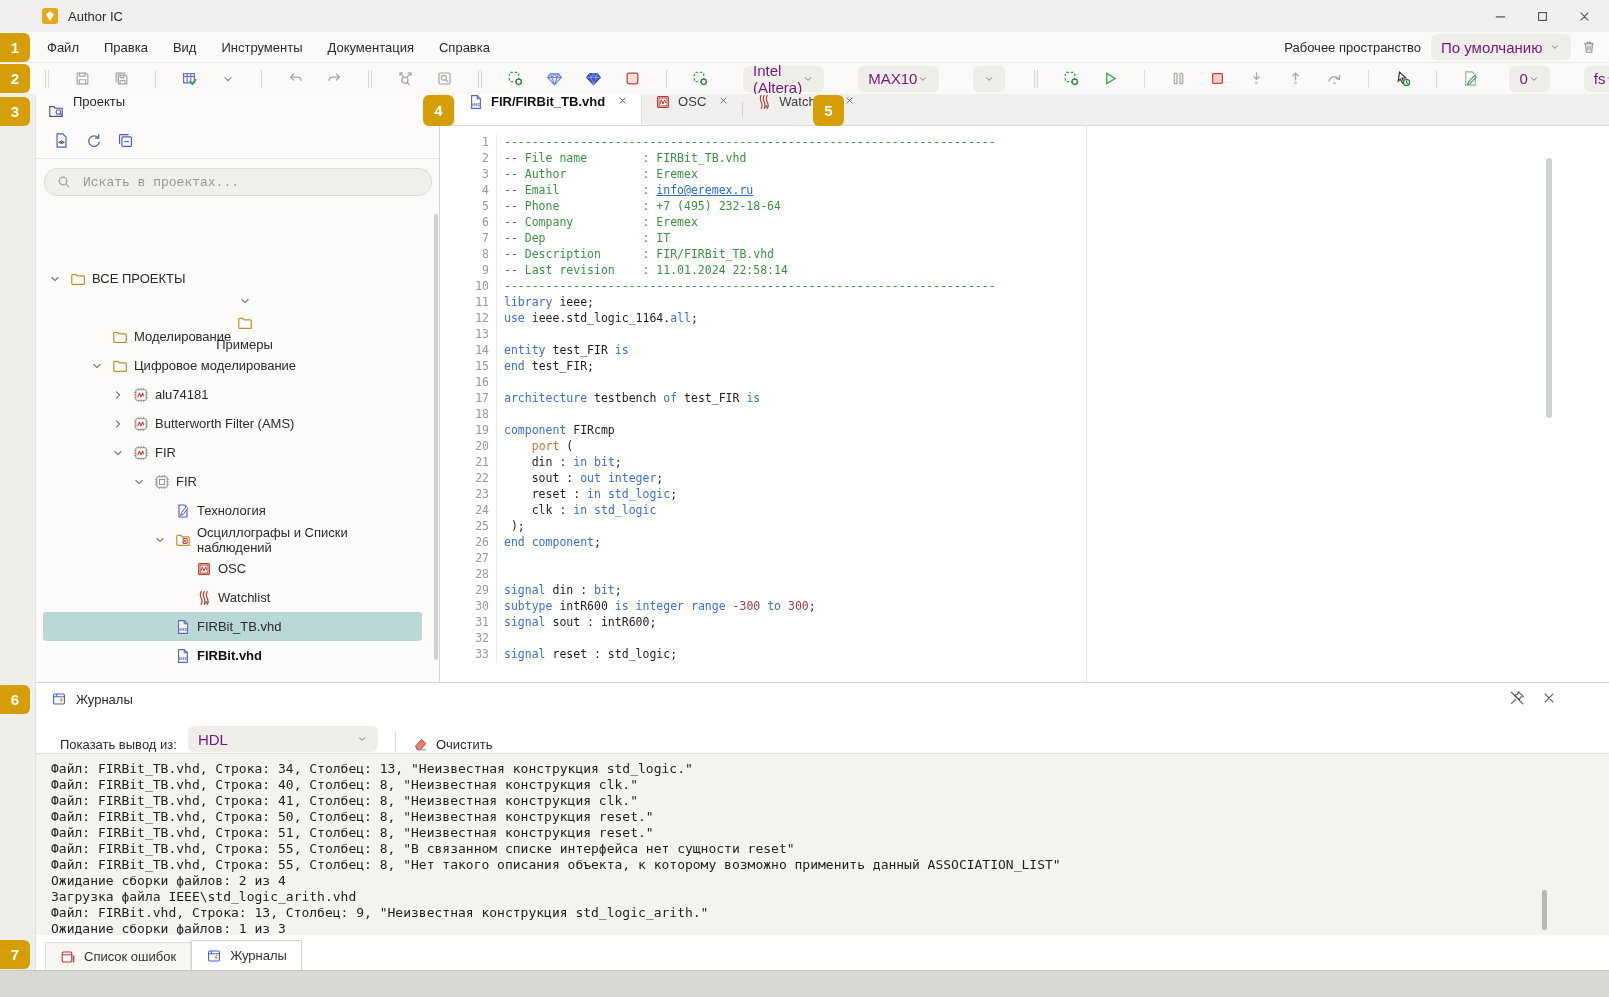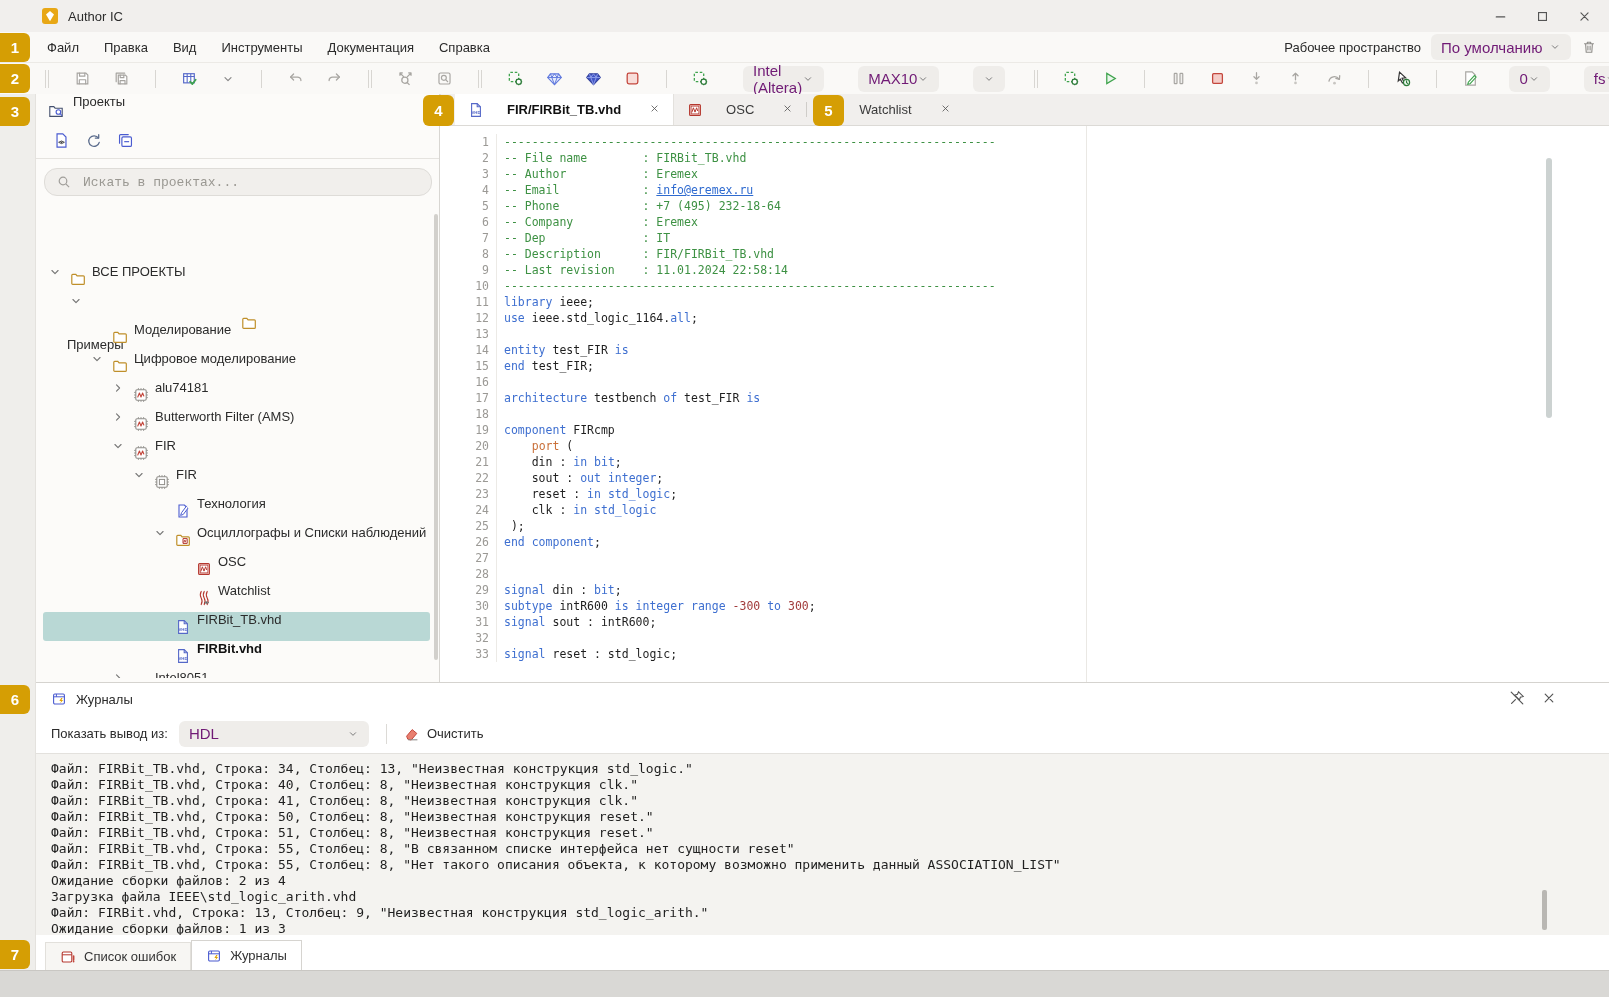--- a/index.html
+++ b/index.html
@@ -44,50 +44,50 @@
               border-right:1px solid #d8d6d2;box-sizing:border-box}
   .panel-header{height:33px;display:flex;gap:9px;padding:0 12px;font-size:13px;position:relative}
   .panel-collapse{position:absolute;right:4px;top:8px}
   .panel-tools{display:flex;gap:12px;padding:3px 0 8px 15px;border-bottom:1px solid #e5e3df}
   .search-box{margin:9px 7px 6px 8px;height:26px;border:1px solid #dedcd8;background:#f1efec;
               border-radius:13px;display:flex;align-items:center;padding:0 11px;gap:9px}
   .search-box input{border:none;background:transparent;outline:none;font-size:13px;color:#555;
                     width:100%;font-family:Liberation Mono, monospace}
   .search-box input::placeholder{color:#9a9892}
   .tree{position:absolute;top:170px;left:0;right:6px;bottom:4px;overflow:hidden}
-  .tree-row{height:29px;display:flex;gap:6px;font-size:13px;margin:0 3px 0 7px;border-radius:3px}
+  .tree-row{height:29px;display:flex;align-items:center;gap:6px;font-size:13px;margin:0 11px 0 7px;border-radius:3px}
   .tree-row.selected{background:#b9d8d5}
   .tree-row.bold .tree-label{font-weight:bold;color:#111}
   .chev{width:18px;height:16px;display:inline-flex;align-items:center;justify-content:center;flex:none}
   .tree-scroll{position:absolute;right:1px;top:120px;width:4px;height:446px;background:#d2d0cc;border-radius:2px}
   
   .editor{position:absolute;left:441px;top:94px;right:0;height:588px;background:#fff}
   .etabs{height:32px;background:#f1efed;border-bottom:1px solid #dcdad6;display:flex;
          align-items:stretch;padding-left:14px;box-sizing:border-box}
-  .etab{display:flex;align-items:center;gap:23px;padding:0 13px;font-size:13px;color:#3a3a3a}
+  .etab{display:flex;align-items:flex-start;gap:7px;padding:0 13px;font-size:13px;color:#3a3a3a}
   .etab.active{background:#fff;font-weight:bold;color:#111;border-right:1px solid #e3e1dd}
   .etab .x{margin-left:5px}
   .etab-sep{width:1px;height:15px;background:#cfcdc9;align-self:center;flex:none}
   .code-area{position:absolute;top:32px;left:0;right:0;bottom:0;overflow:hidden}
   .ruler{position:absolute;left:645px;top:0;bottom:0;width:1px;background:#eae8e4}
   .code{position:absolute;top:8px;left:0;right:0;font-family:"DejaVu Sans Mono",monospace;
         font-size:11.5px;line-height:16px;white-space:pre}
   .code-line{display:flex}
   .ln{width:48px;text-align:right;padding-right:7px;color:#9b9995;flex:none;
       border-right:1px solid #eceae6;margin-right:7px}
   .tk-c{color:#3d9143}.tk-k{color:#3e6fd0}.tk-t{color:#1f1f1f}
   .tk-n{color:#a23c3c}.tk-p{color:#c9703a}
   .tk-l{color:#2f6bd0;text-decoration:underline}
   .ed-scroll{position:absolute;right:57px;top:64px;width:6px;height:260px;background:#ccd2d1;border-radius:3px}
   
   .logs{position:absolute;left:36px;top:682px;right:0;height:253px;background:#fff;
         border-top:1px solid #d5d3cf;box-sizing:border-box}
   .logs-header{height:32px;display:flex;align-items:center;gap:9px;padding-left:15px;font-size:13px;position:relative}
   .logs-hicons{position:absolute;right:52px;top:7px;display:flex;gap:16px}
-  .logs-filter{height:37px;display:flex;align-items:center;padding-left:15px;gap:11px;font-size:13px}
+  .logs-filter{height:37px;display:flex;align-items:flex-end;padding-left:24px;gap:11px;font-size:13px}
   .dd-hdl{width:190px}
   .vline{width:1px;height:20px;background:#dcdad6;margin:0 6px}
   .clear-btn{display:flex;gap:7px;align-items:center;font-size:13px}
   .log-output{position:absolute;left:0;right:0;top:70px;bottom:0;background:#f4f3f0;
               border-top:1px solid #e3e1dd;padding:7px 0 0 15px;
               font-family:"DejaVu Sans Mono",monospace;font-size:13px;line-height:16px;
               color:#1f1f1f;white-space:pre;overflow:hidden}
   .log-scroll{position:absolute;right:62px;bottom:5px;width:5px;height:40px;background:#b9b7b3;border-radius:2px}
   
   .btabs{position:absolute;left:36px;top:935px;right:0;height:35px;background:#fff;

